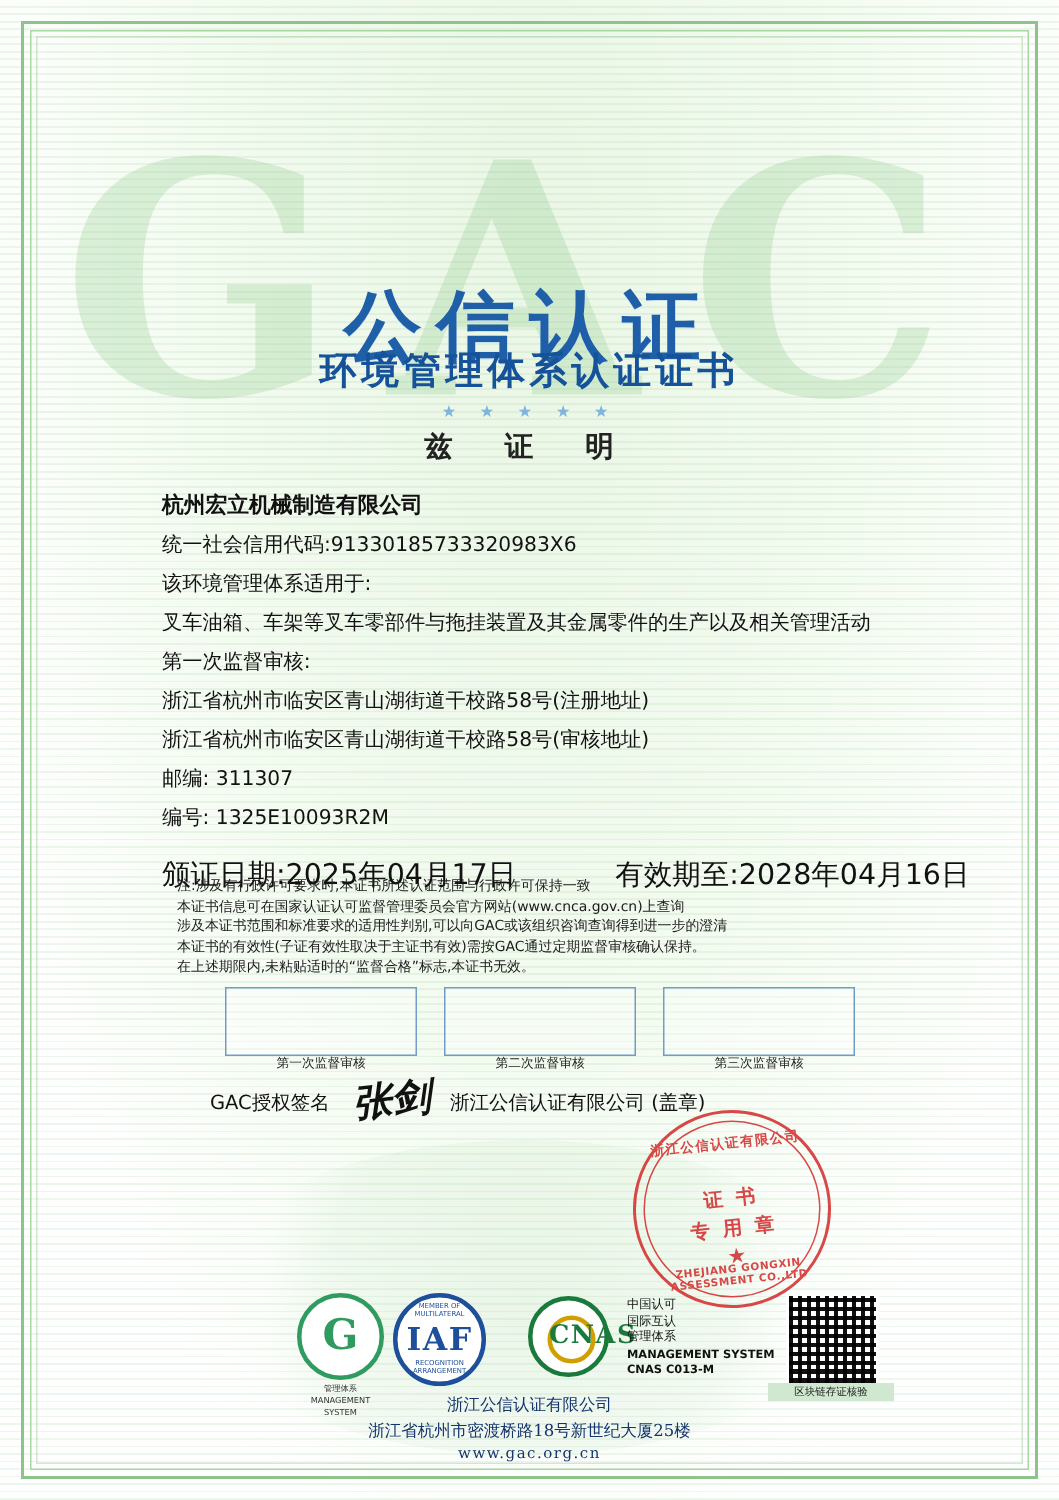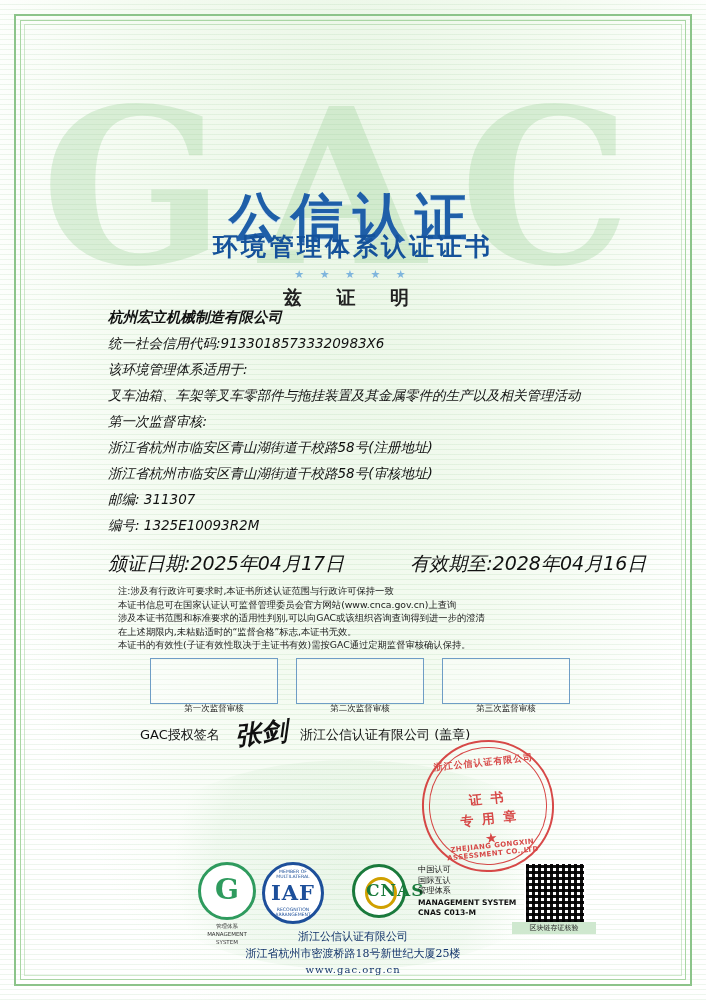--- a/index.html
+++ b/index.html
@@ -70,23 +70,22 @@
     position:absolute;top:268px;left:0;width:706px;text-align:center;
     color:#7fb5dd;font-size:11px;letter-spacing:6px;
   }
   .zheng-ming{
     position:absolute;top:285px;left:0;width:706px;text-align:center;
     font-family:"DejaVu Serif","Liberation Serif",serif;
     font-weight:700;font-size:19px;letter-spacing:14px;color:#222;
   }
 
   .body-block{
-    position:absolute;left:108px;top:304px;width:500px;
+    position:absolute;left:108px;top:324px;width:500px;
     color:#111;
-    font-style:italic;
   }
   .line{
     font-size:13.5px;line-height:26px;
     font-family:"DejaVu Sans","Liberation Sans",sans-serif;
     white-space:nowrap;
   }
   .line.company{font-weight:700;font-size:14.5px;}
   .dates{
     position:relative;font-size:19px;line-height:26px;white-space:nowrap;margin-top:12px;
   }
@@ -280,22 +279,22 @@
       <div class="dates">
         <span>颁证日期:2025年04月17日</span>
         <span class="d2">有效期至:2028年04月16日</span>
       </div>
     </div>
 
     <div class="notes">
       <div>注:涉及有行政许可要求时,本证书所述认证范围与行政许可保持一致</div>
       <div>本证书信息可在国家认证认可监督管理委员会官方网站(www.cnca.gov.cn)上查询</div>
       <div>涉及本证书范围和标准要求的适用性判别,可以向GAC或该组织咨询查询得到进一步的澄清</div>
+      <div>本证书的有效性(子证有效性取决于主证书有效)需按GAC通过定期监督审核确认保持。</div>
       <div>在上述期限内,未粘贴适时的“监督合格”标志,本证书无效。</div>
-      <div>本证书的有效性(子证有效性取决于主证书有效)需按GAC通过定期监督审核确认保持。</div>
     </div>
 
     <div class="stamp-boxes">
       <div class="stamp-box"></div>
       <div class="stamp-box"></div>
       <div class="stamp-box"></div>
     </div>
     <div class="stamp-labels">
       <span>第一次监督审核</span>
       <span>第二次监督审核</span>

